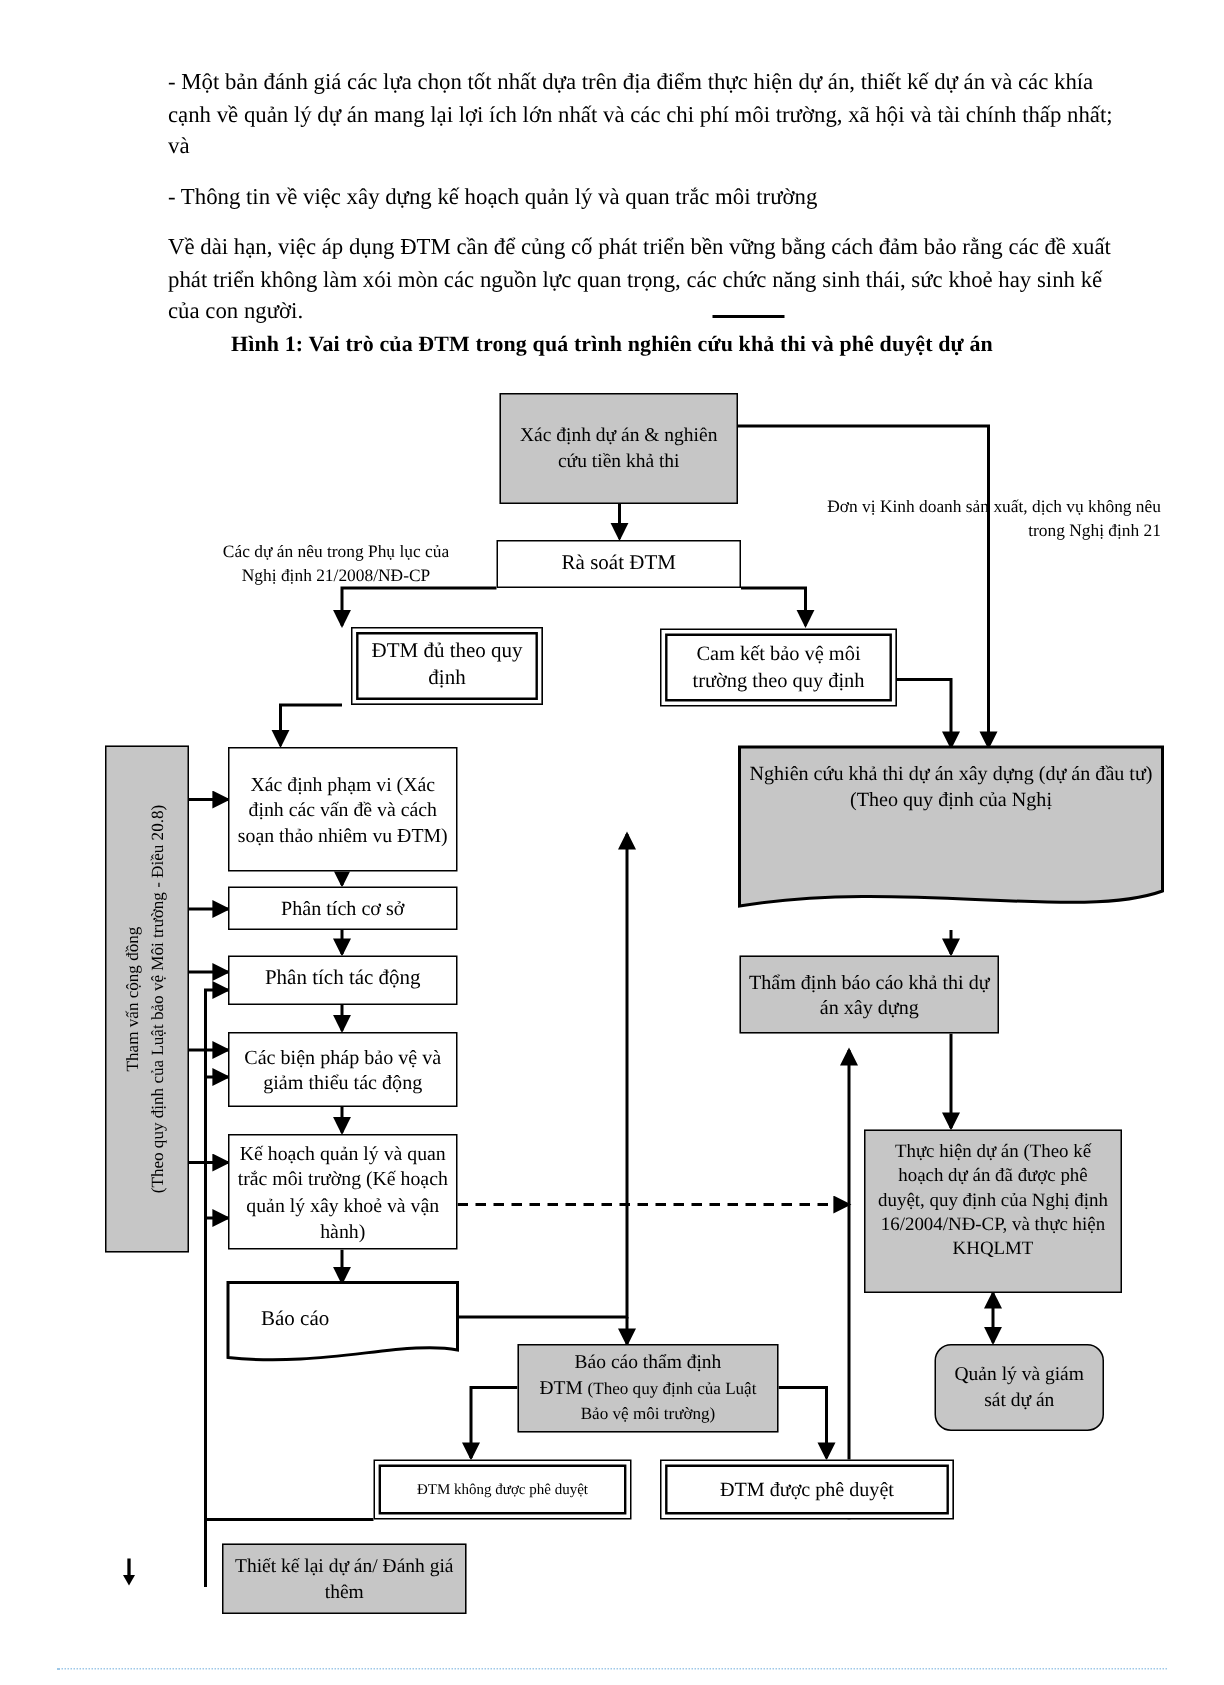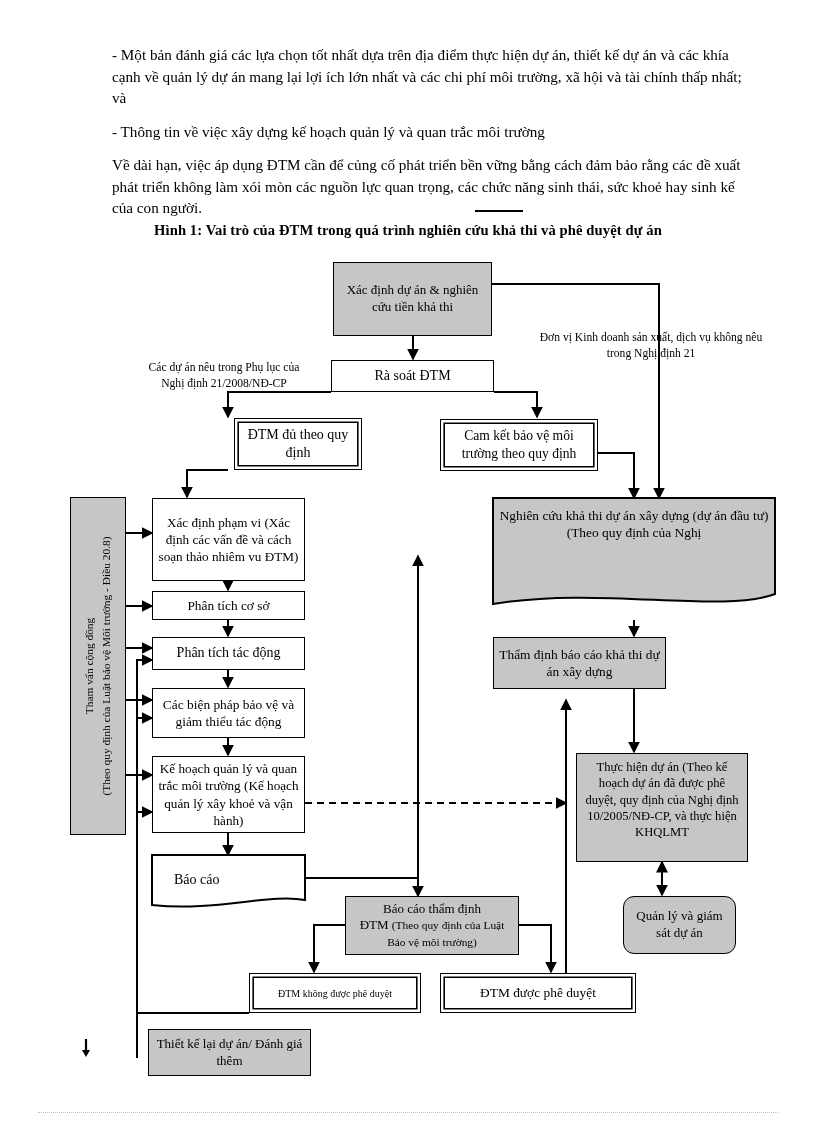--- a/index.html
+++ b/index.html
@@ -172,21 +172,21 @@
   <div class="node" style="left:493px;top:498px;width:282px;height:100px;background:transparent;border:0;
               align-items:flex-start;font-size:13.4px;padding-top:9px;">
     <span>Nghiên cứu khả thi dự án xây dựng (dự án đầu tư) (Theo quy định của Nghị</span>
   </div>
 
   <div class="node gray" style="left:493px;top:637px;width:173px;height:52px;font-size:13.4px;">
     <span>Thẩm định báo cáo khả thi dự án xây dựng</span>
   </div>
 
   <div class="node gray" style="left:576px;top:753px;width:172px;height:109px;font-size:12.6px;align-items:flex-start;padding-top:5px;">
-    <span>Thực hiện dự án (Theo kế hoạch dự án đã được phê duyệt, quy định của Nghị định 10/2005/NĐ-CP, và thực hiện KHQLMT</span>
+    <span>Thực hiện dự án (Theo kế hoạch dự án đã được phê duyệt, quy định của Nghị định 16/2004/NĐ-CP, và thực hiện KHQLMT</span>
   </div>
 
   <div class="node rounded" style="left:623px;top:896px;width:113px;height:58px;font-size:13px;">
     <span>Quản lý và giám sát dự án</span>
   </div>
 
   <div class="node gray" style="left:345px;top:896px;width:174px;height:59px;font-size:13px;flex-direction:column;">
     <span>Báo cáo thẩm định</span>
     <span style="font-size:12.4px;">
       <b style="font-weight:normal;font-size:13px;">ĐTM</b>
@@ -203,21 +203,21 @@
   </div>
 
   <div class="node gray" style="left:148px;top:1029px;width:163px;height:47px;font-size:13px;">
     <span>Thiết kế lại dự án/ Đánh giá thêm</span>
   </div>
 
   <div class="note" style="left:140px;top:360px;width:168px;height:52px;overflow:hidden;">
     <span>Các dự án nêu trong Phụ lục của Nghị định 21/2008/NĐ-CP</span>
   </div>
 
-  <div class="note" style="left:528px;top:330px;width:246px;text-align:center;">
+  <div class="note" style="left:528px;top:330px;width:246px;text-align:right;">
     <span>Đơn vị Kinh doanh sản xuất, dịch vụ không nêu trong Nghị định 21</span>
   </div>
 
   <div id="vbar">
     <div class="vtxt">
       <div>Tham vấn cộng đồng</div>
       <div>(Theo quy định của Luật bảo vệ Môi trường - Điều 20.8)</div>
     </div>
   </div>
 

